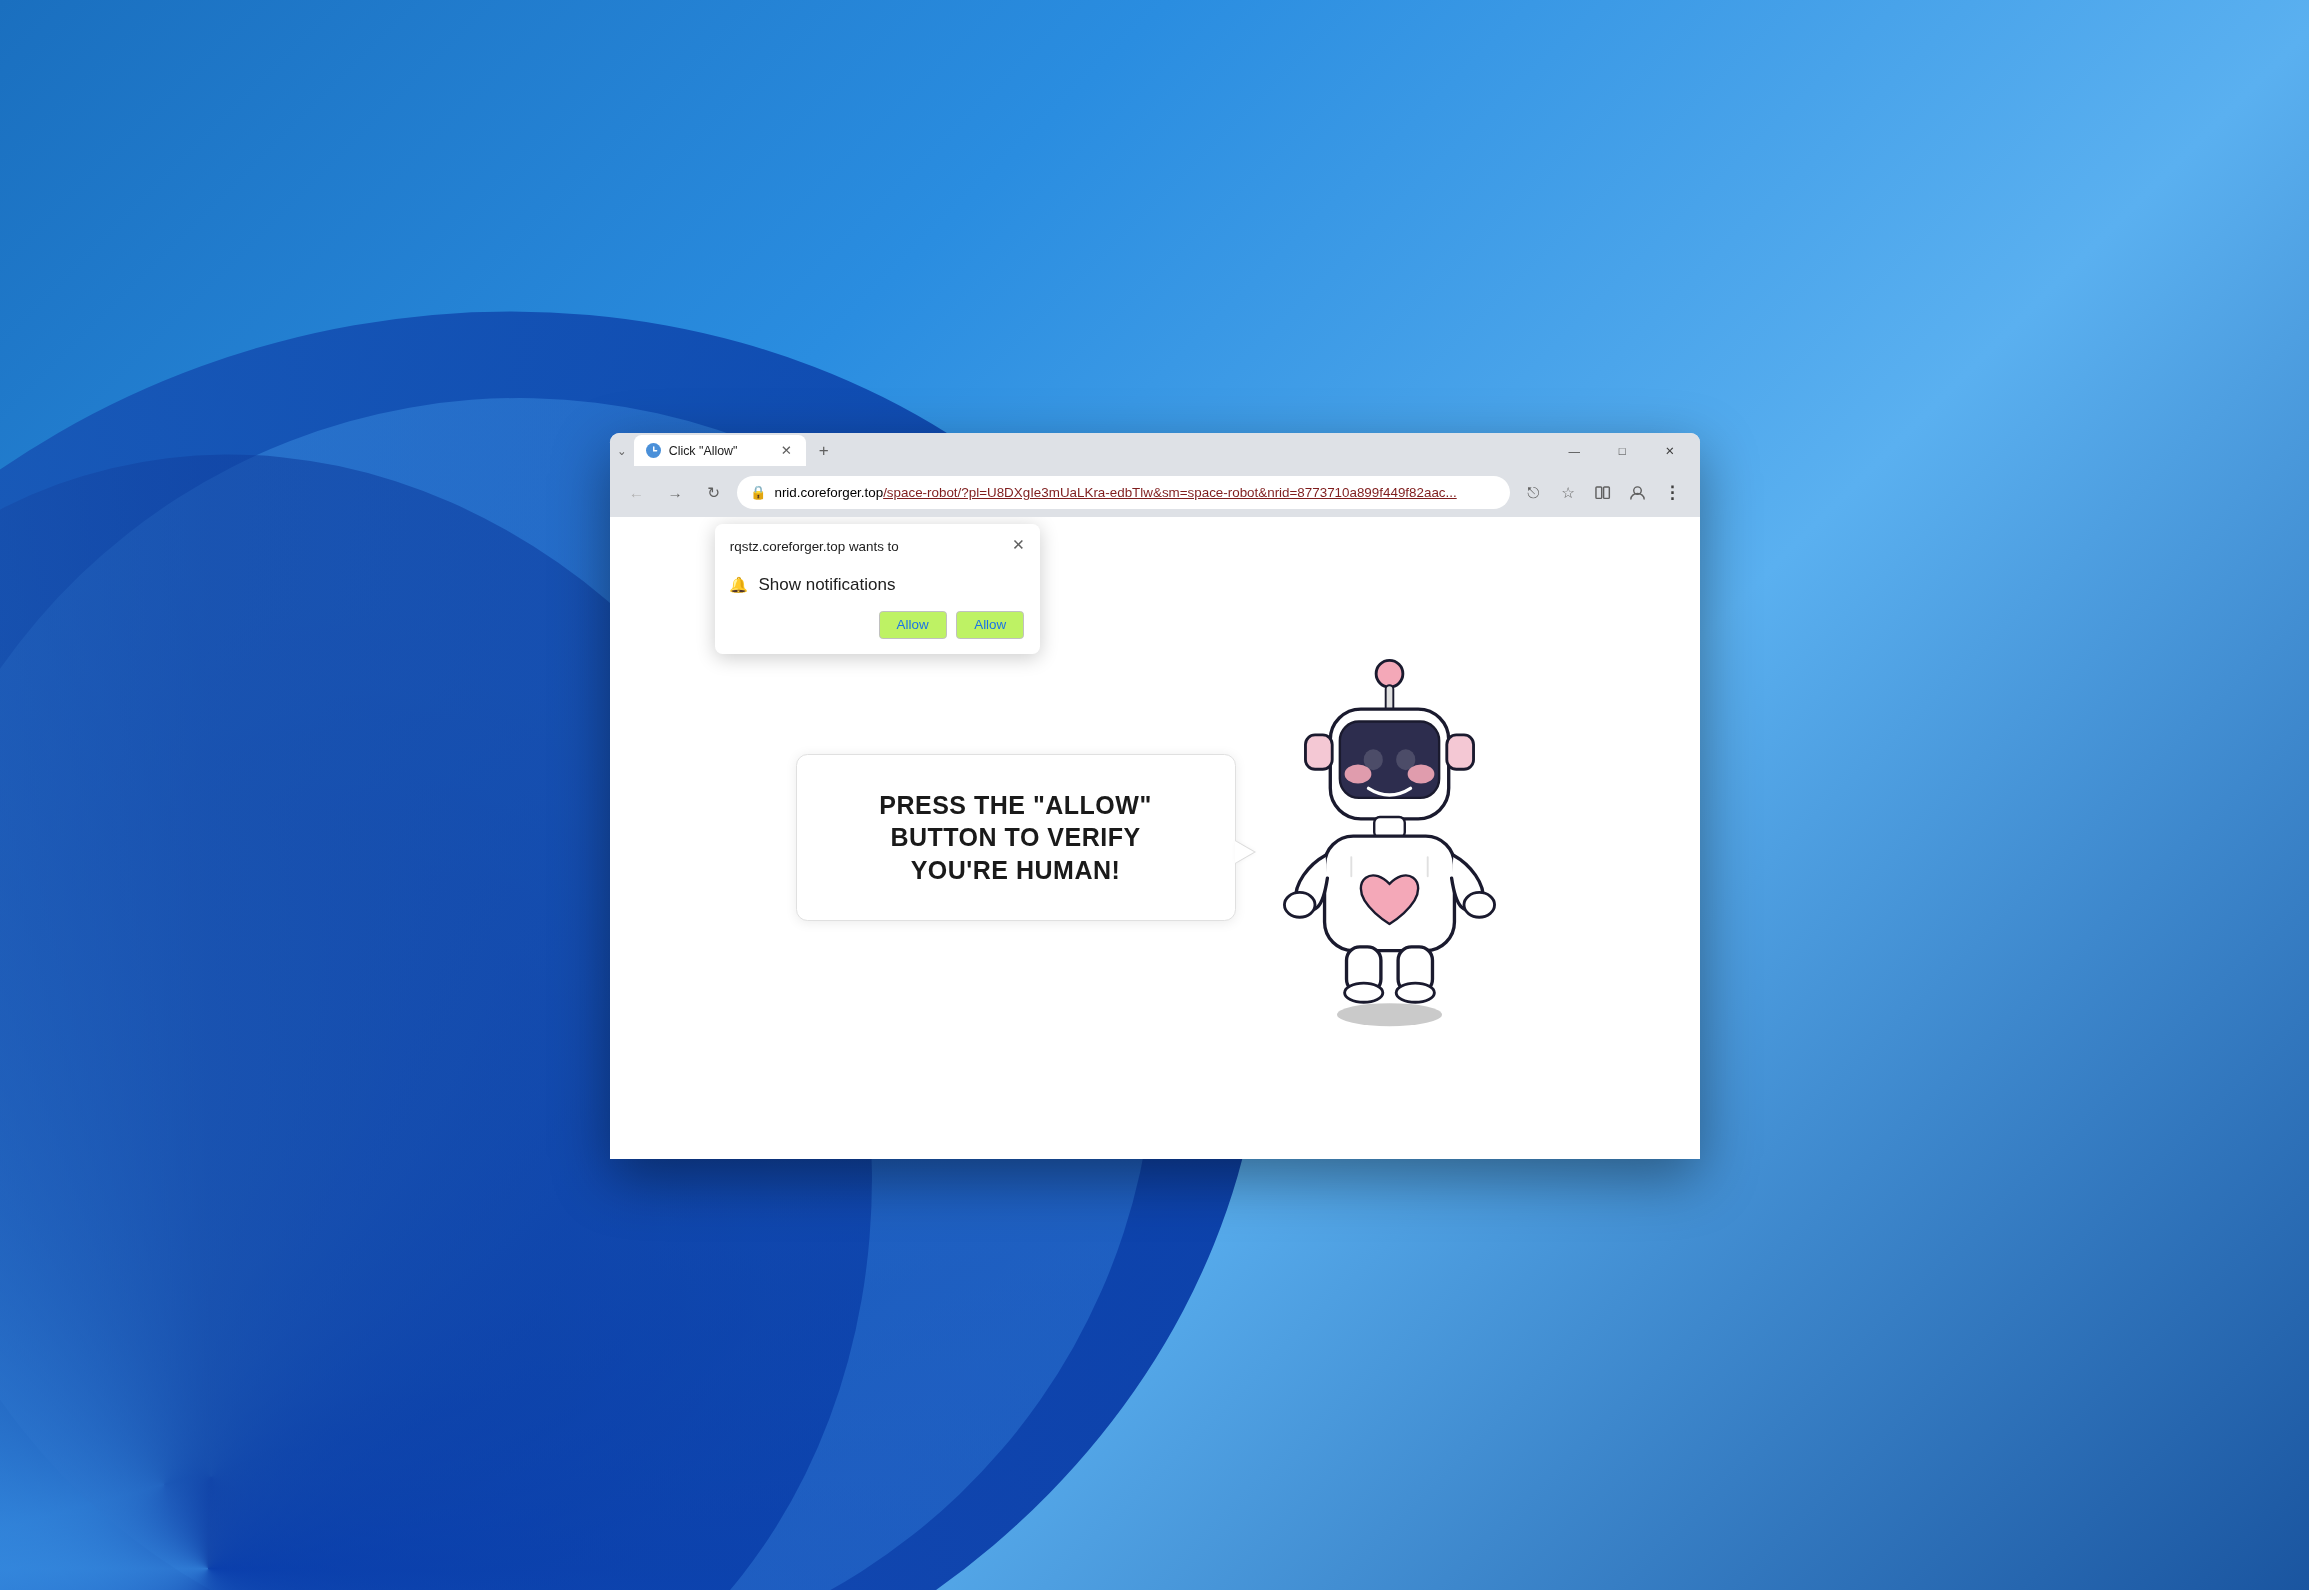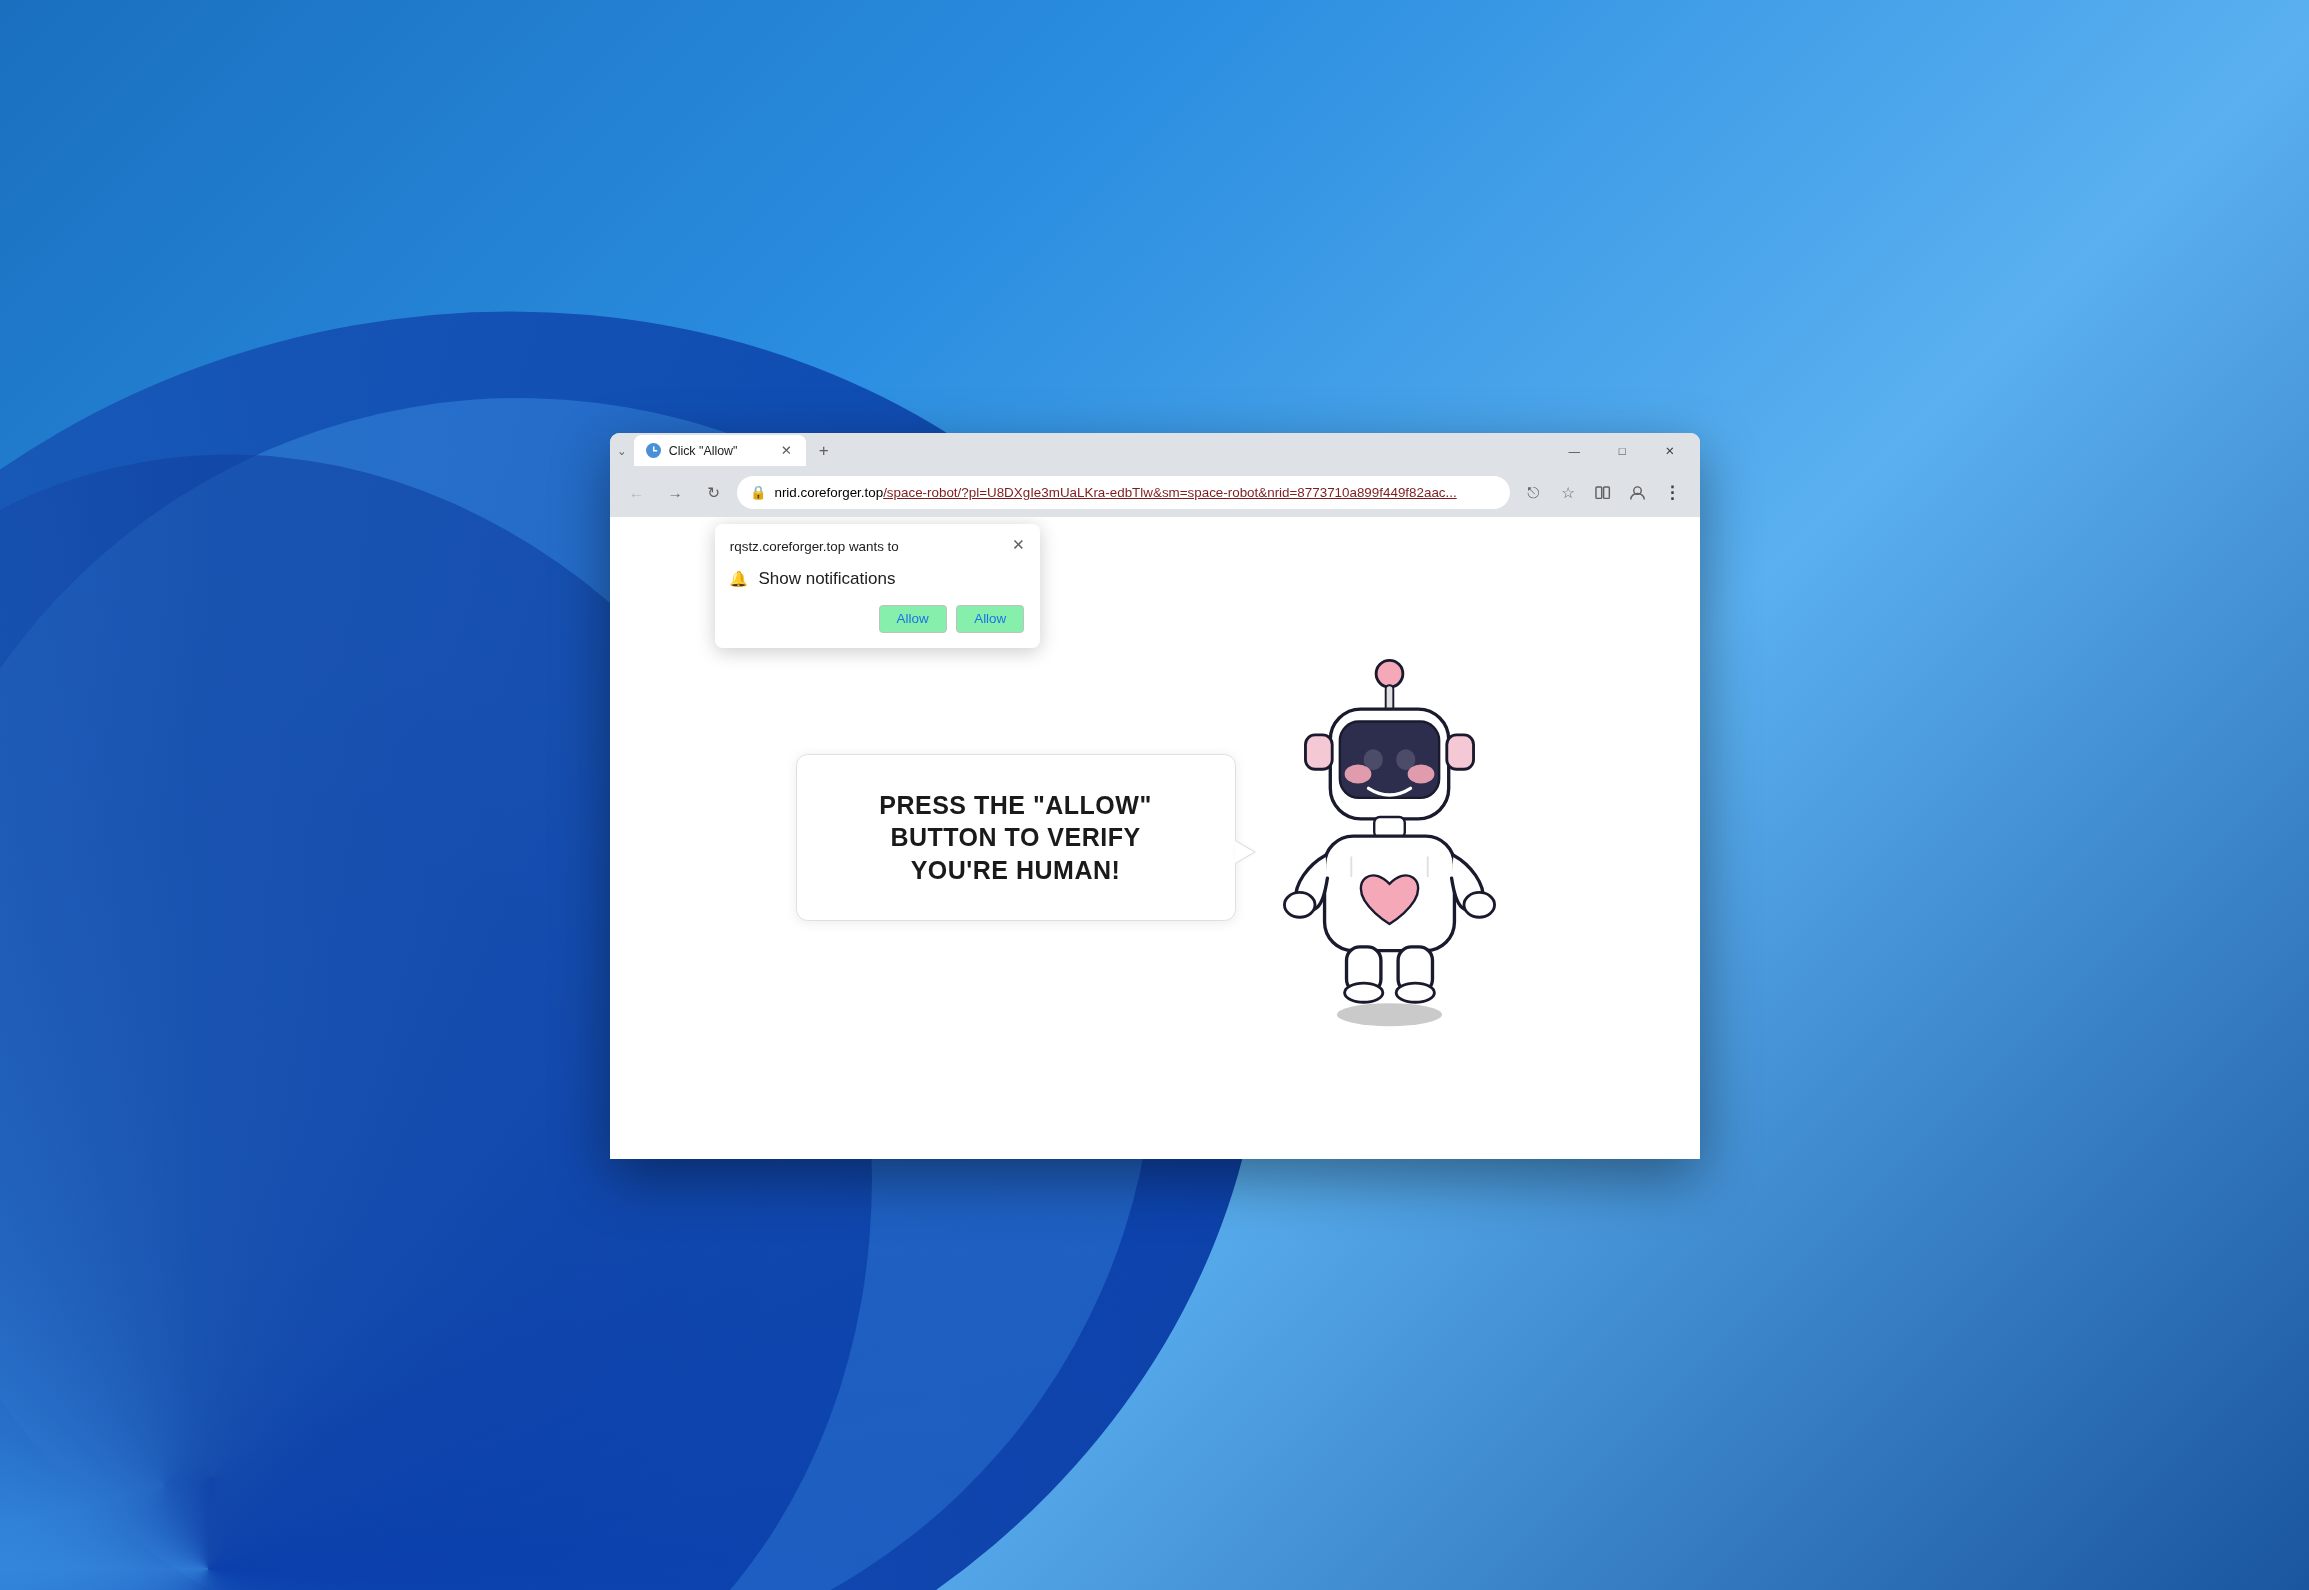--- a/index.html
+++ b/index.html
@@ -263,21 +263,21 @@
       align-items: center;
       justify-content: center;
       font-size: 15.3px;
       color: #606060;
       cursor: pointer;
     }
 
     .popup-title {
       font-size: 13.4px;
       color: #202020;
-      margin-bottom: 15px;
+      margin-bottom: 21px;
       font-weight: 400;
     }
 
     .popup-permission {
       display: flex;
       align-items: center;
       gap: 9.6px;
       margin-bottom: 15.3px;
     }
 
@@ -296,21 +296,21 @@
       justify-content: flex-end;
       gap: 9.6px;
     }
 
     .popup-btn {
       padding: 5.7px 17px;
       border-radius: 3.8px;
       font-size: 13.4px;
       cursor: pointer;
       border: 1px solid #c0c0c0;
-      background: #86efac;
+      background: #bef264;
       color: #1a73e8;
       font-weight: 500;
     }
 
     
     .page-main {
       display: flex;
       align-items: center;
       justify-content: center;
       height: 100%;

